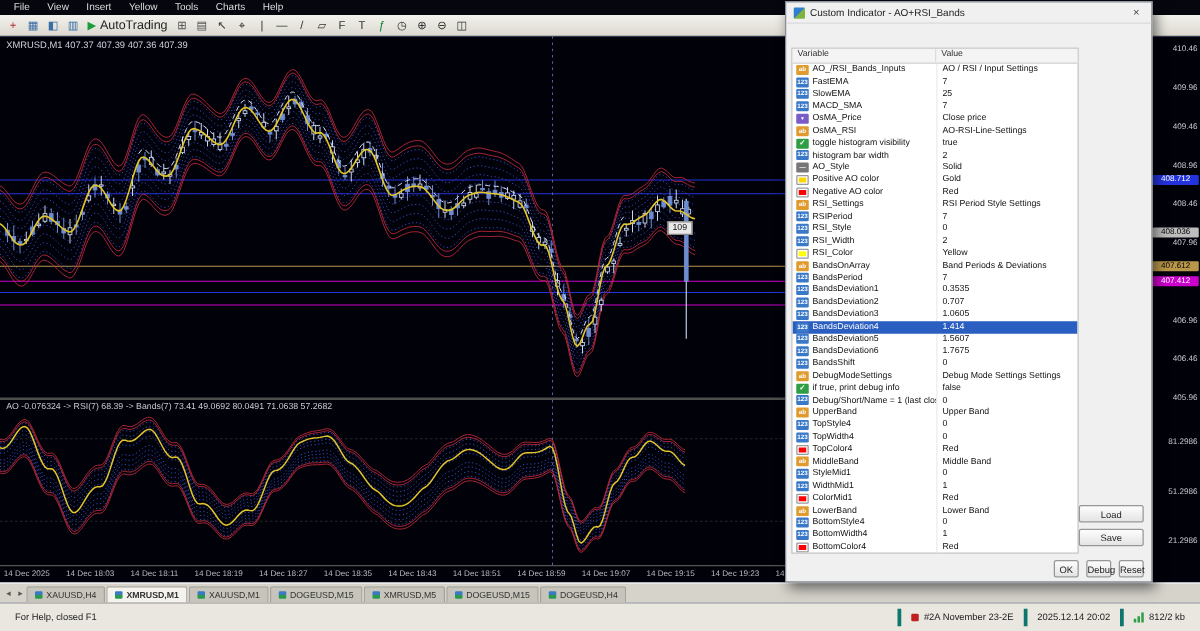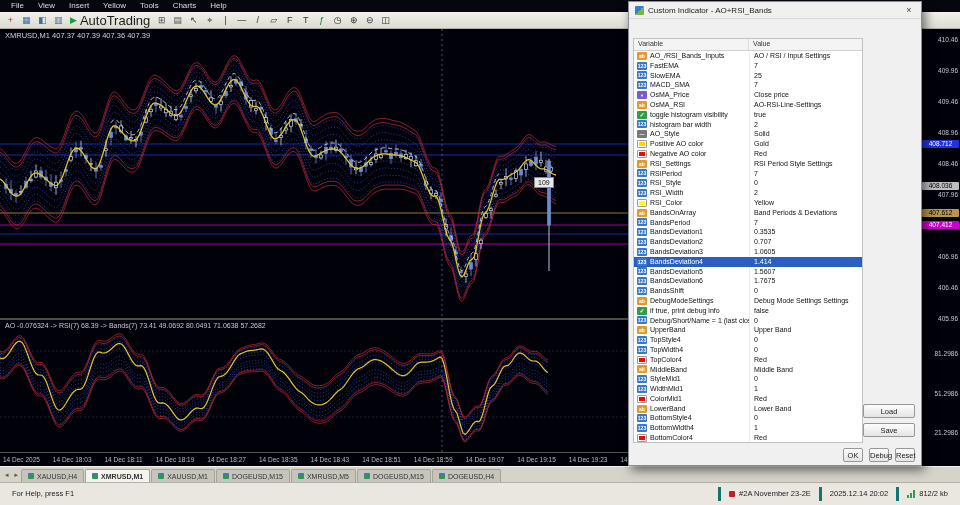--- a/index.html
+++ b/index.html
@@ -11,21 +11,21 @@
   .menubar{position:absolute;top:0;left:0;right:0;height:12px;background:#06060f;color:#dcdcdc;
     display:flex;align-items:center;padding-left:4px;font-size:8px;z-index:5}
   .menu-item{padding:0 7px;line-height:12px;cursor:default}
 
   
   .toolbar{position:absolute;top:12px;left:0;right:0;height:17px;background:linear-gradient(#f2f1ec,#dcdad1);
     border-bottom:1px solid #b3b0a7;display:flex;align-items:center;padding:0 3px;z-index:5}
   .tbtn{height:15px;min-width:15px;display:inline-flex;align-items:center;justify-content:center;
     padding:0 2px;margin-right:1px;border:1px solid transparent;border-radius:2px;font-size:9px;color:#333}
   .tglyph{font-style:normal;line-height:13px}
-  .tlabel{font-style:normal;font-size:13px;margin-left:3px;color:#1d1d1d}
+  .tlabel{font-style:normal;font-size:10px;margin-left:3px;color:#1d1d1d}
   .tlabel:empty{display:none}
 
   
   .chart-area{position:absolute;top:29px;left:0;width:920px;height:437px;background:#01010a;z-index:1}
   #main-chart-svg{position:absolute;top:0;left:0}
   .pane-divider{position:absolute;top:289px;left:0;width:100%;height:2px;background:#4e4f4d}
   #indicator-svg{position:absolute;top:291px;left:0}
   .chart-symbol-header{position:absolute;top:2px;left:5px;color:#cfd2dc;font-size:7.5px;z-index:3;white-space:nowrap}
   .indicator-header{position:absolute;top:293px;left:5px;color:#c7cad4;font-size:7px;z-index:3;white-space:nowrap}
   .order-label{position:absolute;left:534px;top:148px;background:#e9e9e9;color:#111;font-size:7px;
@@ -969,21 +969,21 @@
         </span>
 
         <span class="chart-tab">
           <i class="tab-icon"></i>
           <span>DOGEUSD,H4</span>
         </span>
       </div>
   </div>
 
   <div class="statusbar">
-    <span class="seg help">For Help, press F1</span>
+    <span class="seg help">For Help, closed F1</span>
     <span class="seg">
       <i class="evt-icon"></i>
       <span>#2A November 23-2E</span>
     </span>
     <span class="seg">2025.12.14 20:02</span>
     <span class="seg">
       <span class="net-icon">
           <i></i>
           <i></i>
           <i></i>

